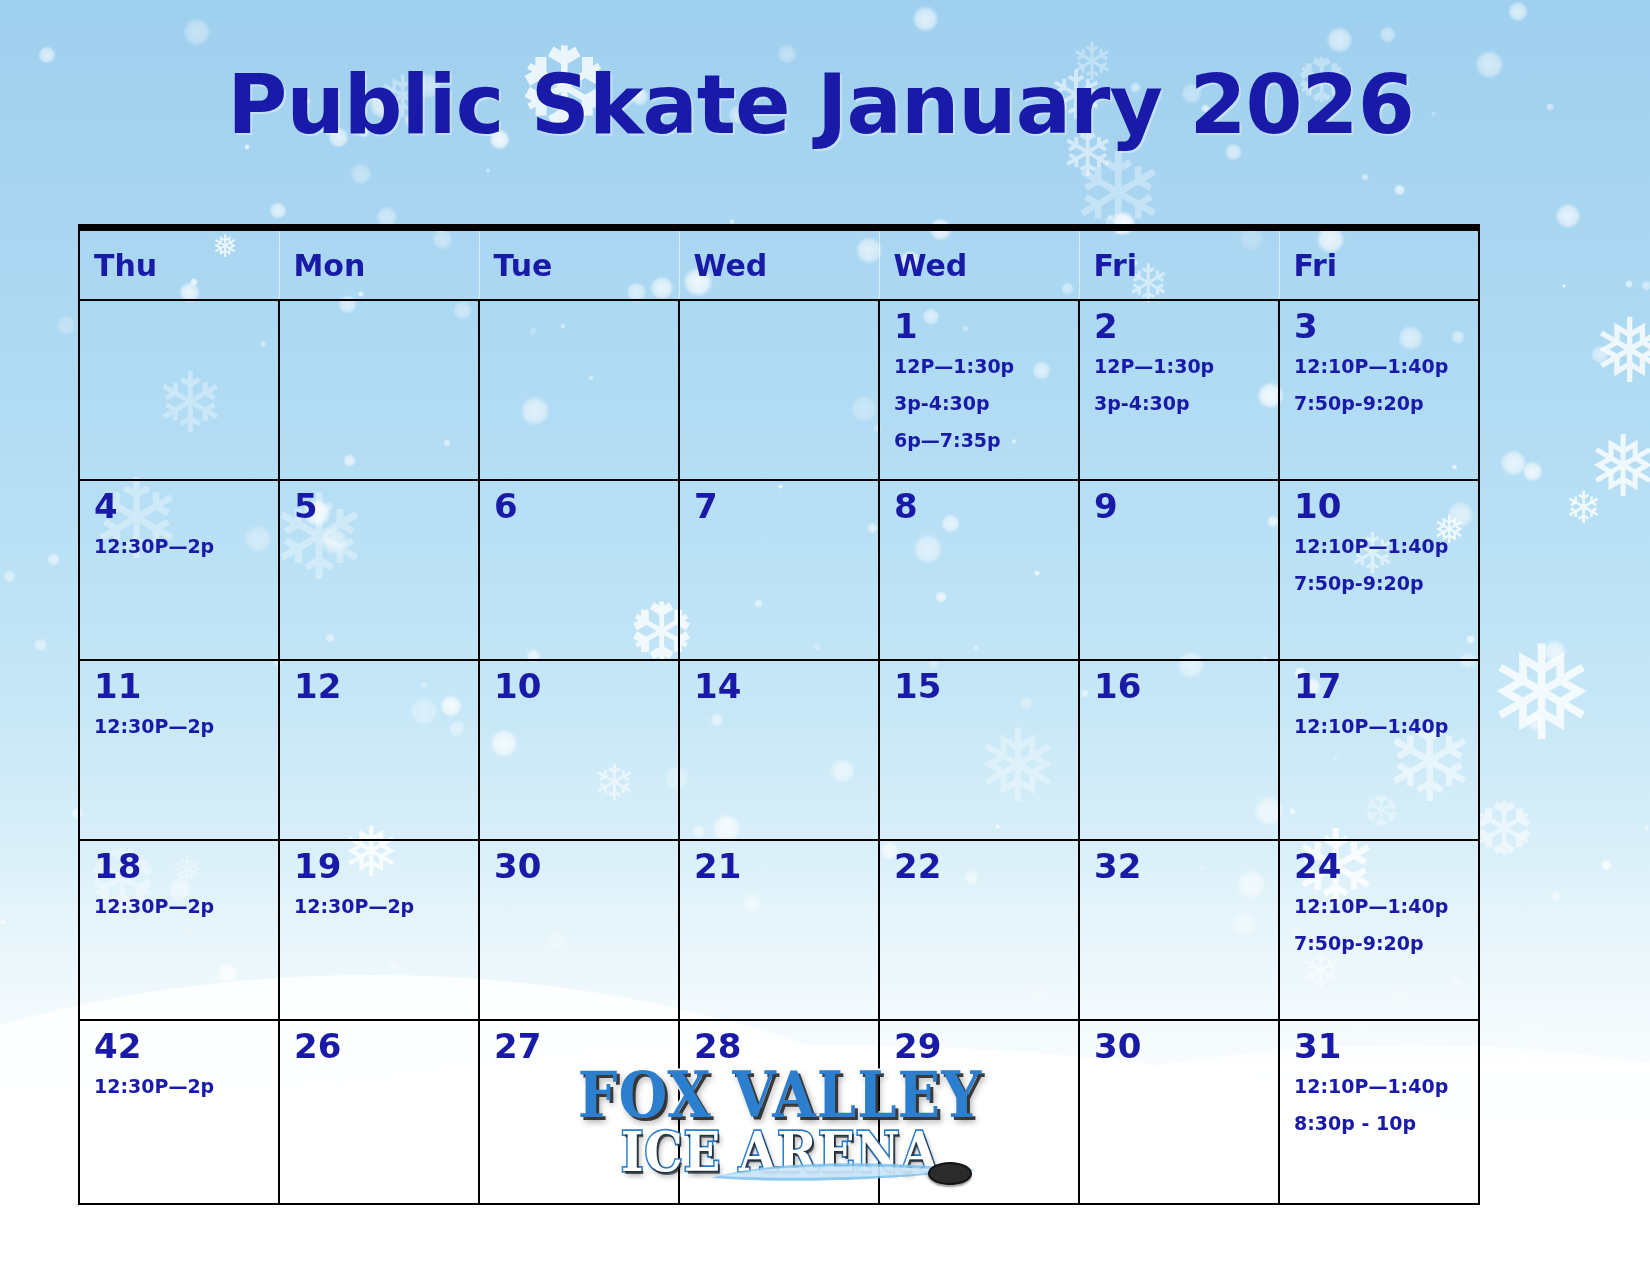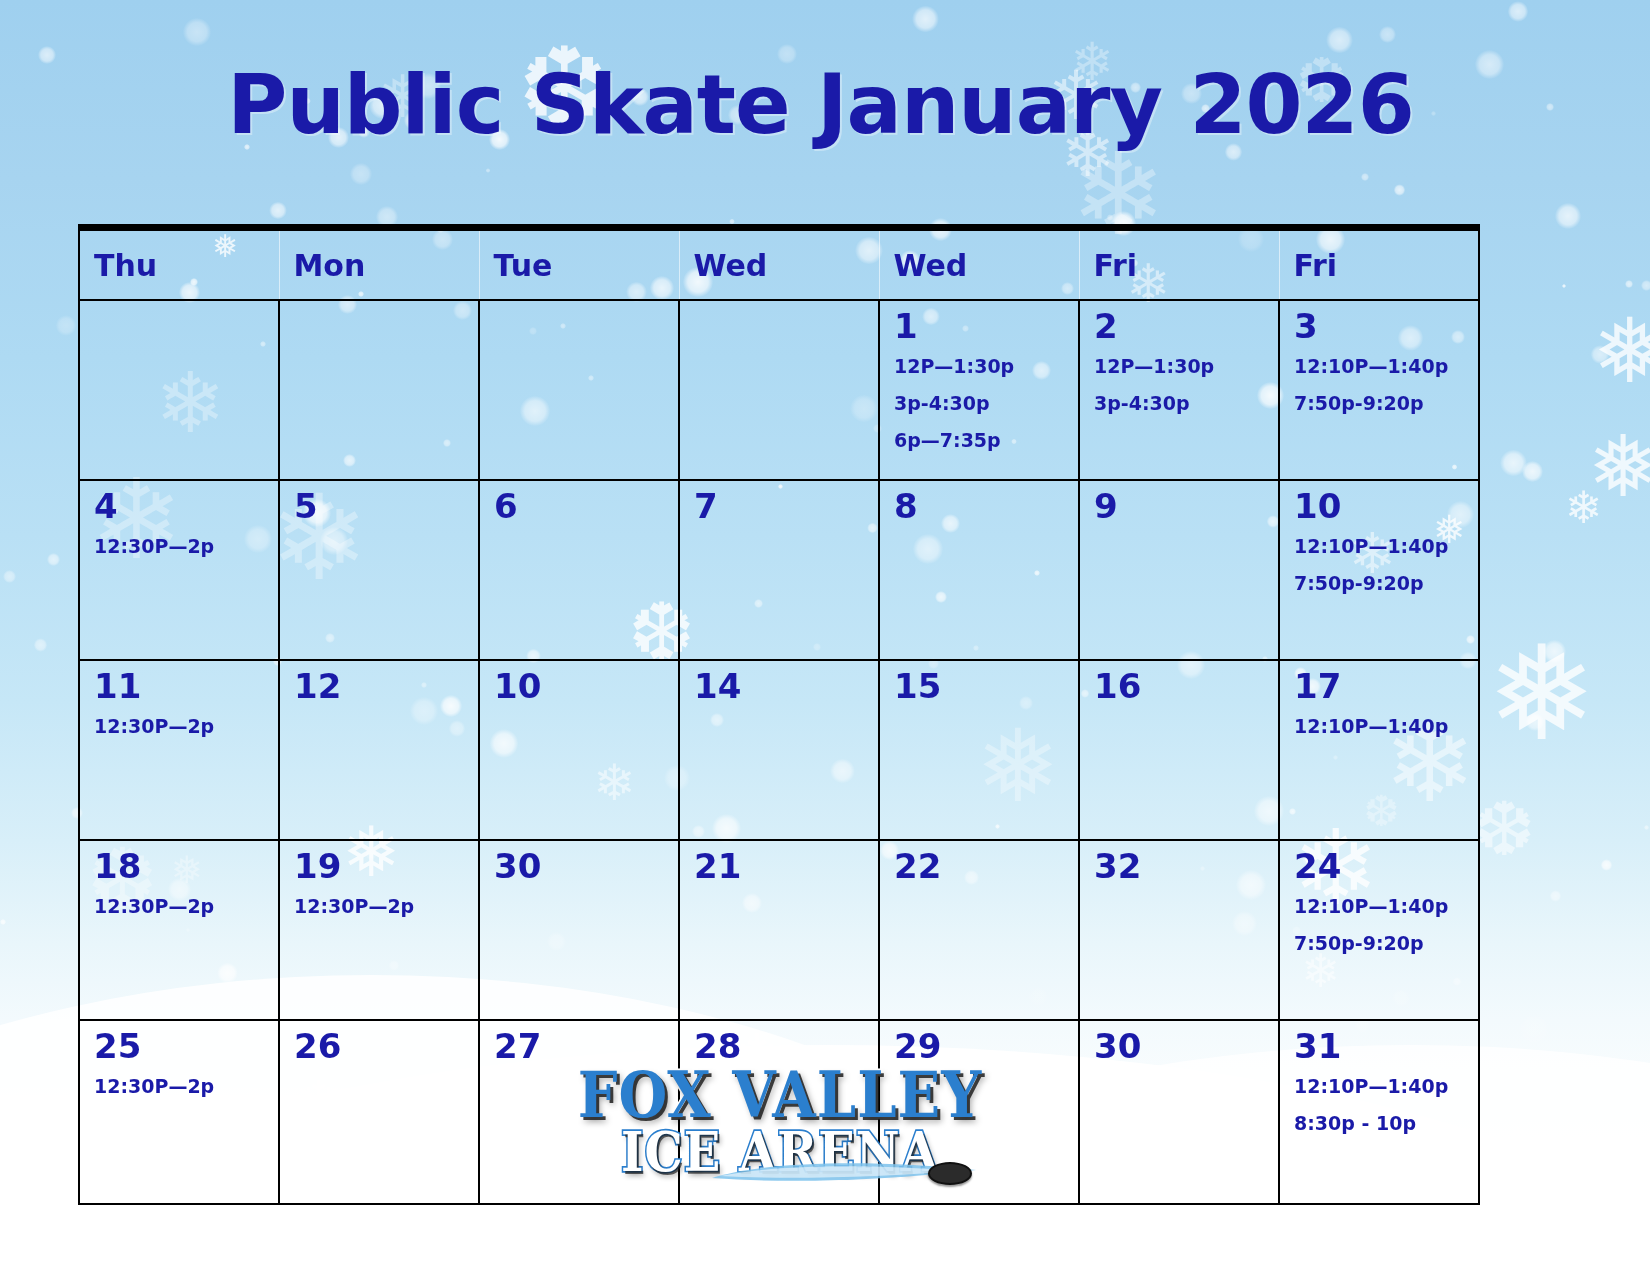--- a/index.html
+++ b/index.html
@@ -589,21 +589,21 @@
         <td>
           <span class="daynum">24</span>
           <ul class="times">
             <li>12:10P—1:40p</li>
             <li>7:50p-9:20p</li>
           </ul>
         </td>
       </tr>
       <tr>
         <td>
-          <span class="daynum">25</span>
+          <span class="daynum">42</span>
           <ul class="times">
             <li>12:30P—2p</li>
           </ul>
         </td>
         <td>
           <span class="daynum">26</span>
         </td>
         <td>
           <span class="daynum">27</span>
         </td>

